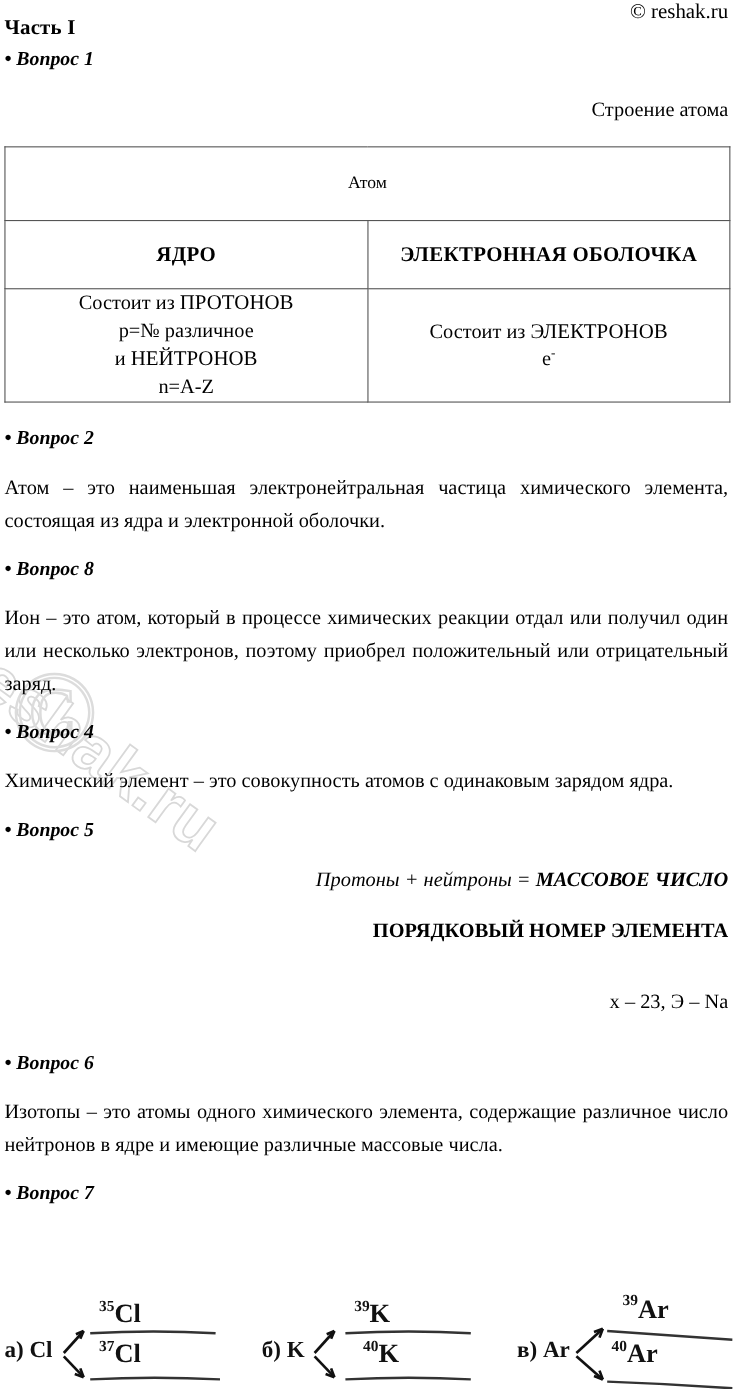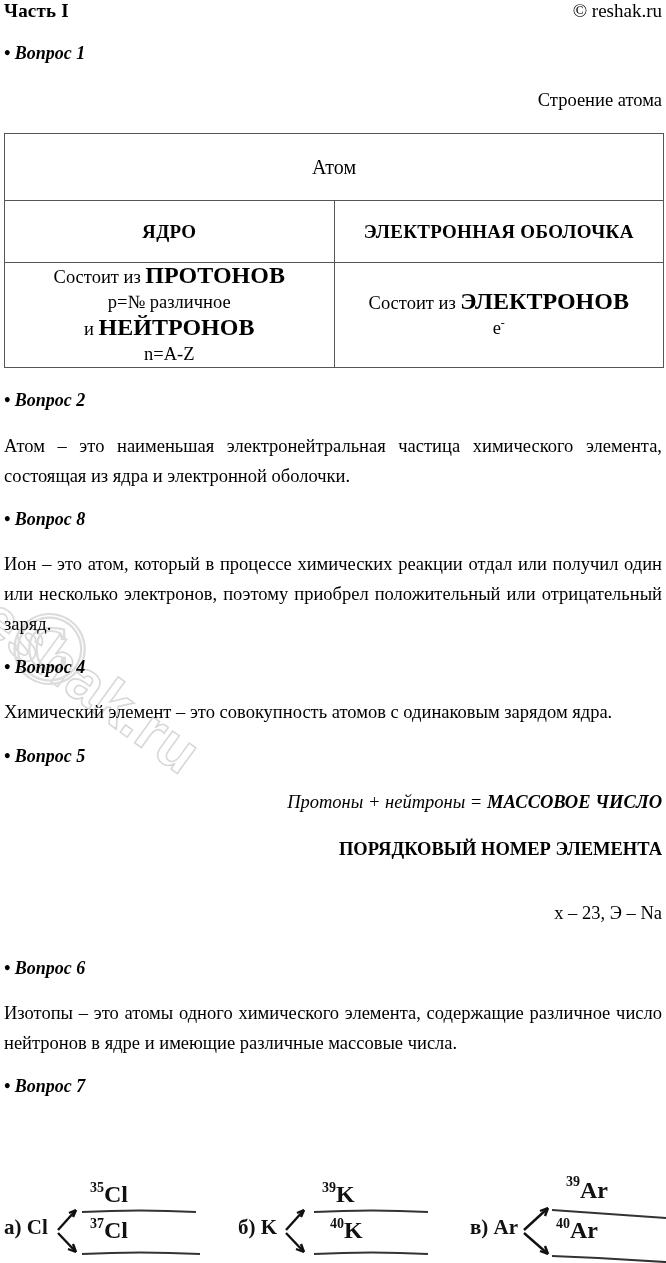--- a/index.html
+++ b/index.html
@@ -67,21 +67,21 @@
 
   
   .header-row {
     position: relative;
     height: 26px;
     margin: 0 0 0 0;
   }
   .doc-part-title {
     position: absolute;
     left: 0;
-    top: 0;
+    top: 15px;
     font-size: 19px;
     font-weight: 700;
     letter-spacing: 0.2px;
   }
   .copyright {
     position: absolute;
     right: 0;
     top: 0;
     font-size: 19px;
     font-weight: 400;
@@ -116,39 +116,39 @@
     margin: 0;
   }
   .atom-table td {
     border: 1.2px solid #555555;
     padding: 0;
     vertical-align: middle;
     text-align: center;
   }
   .cell-atom {
     height: 66px;
-    font-size: 20px;
+    font-size: 16px;
     font-weight: 400;
     font-family: Liberation Serif, serif;
   }
   .cell-head {
     height: 61px;
     font-size: 19px;
     font-weight: 700;
     letter-spacing: 0.3px;
   }
   .cell-body {
     height: 102px;
     font-size: 18.5px;
     line-height: 25px;
     font-weight: 400;
   }
   .col-left  { width: 332px; }
   .col-right { width: 328px; }
-  .cell-body b { font-weight: 700; font-size: 24px; }
+  .cell-body b { font-weight: 400; font-size: 19px; }
   .sup-minus {
     font-size: 12px;
     vertical-align: super;
     line-height: 0;
   }
 
   
   .iso-wrap {
     position: absolute;
     left: 0;

